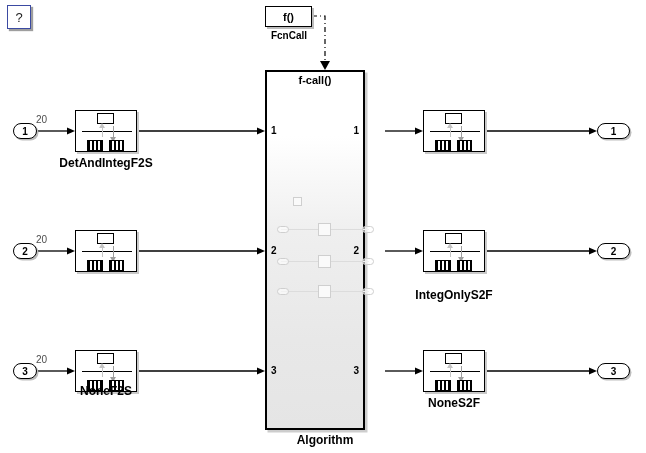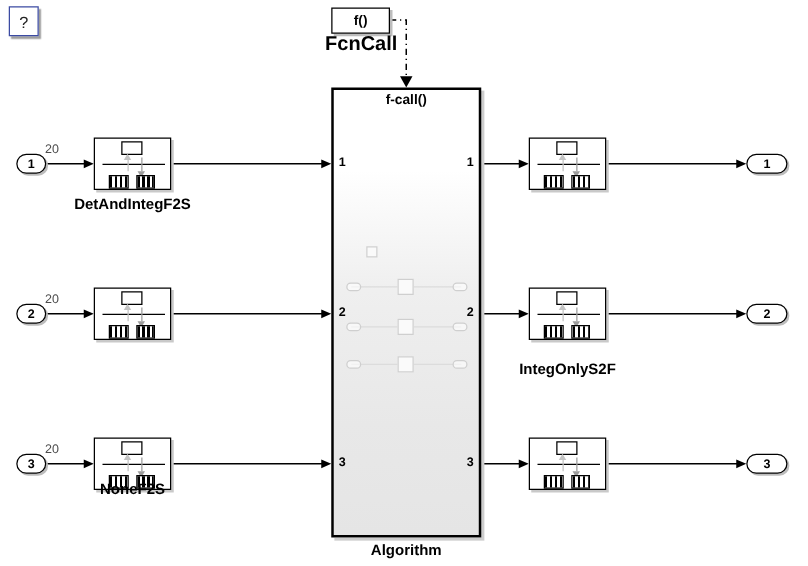--- a/index.html
+++ b/index.html
@@ -19,26 +19,26 @@
 
   
   .fcn-block{
     position:absolute;left:265px;top:6px;width:47px;height:21px;box-sizing:border-box;
     background:#fff;border:1px solid #000;box-shadow:2px 2px 0 #bdbdbd;
     display:flex;align-items:center;justify-content:center;
     font-weight:bold;font-size:11px;color:#000;
   }
   .fcn-label{
     position:absolute;left:239px;top:29px;width:100px;text-align:center;
-    font-weight:bold;font-size:16px;line-height:14px;color:#000;
+    font-weight:bold;font-size:10px;line-height:14px;color:#000;
   }
 
   
   .algo{
-    position:absolute;left:265px;top:70px;width:120px;height:360px;box-sizing:border-box;
+    position:absolute;left:265px;top:70px;width:100px;height:360px;box-sizing:border-box;
     border:2px solid #000;box-shadow:2.5px 2.5px 0 #cdcdcd;
     background:linear-gradient(180deg,#ffffff 0%,#ffffff 18%,#efefef 45%,#e8e8e8 75%,#e5e5e5 100%);
   }
   .algo-header{position:absolute;left:0;top:2px;width:100%;text-align:center;font-weight:bold;font-size:11px;color:#000;}
   .algo-port{position:absolute;font-weight:bold;font-size:10px;color:#000;line-height:12px;}
   .algo-port.l{left:4px;}
   .algo-port.r{right:4px;}
   .algo-label{position:absolute;left:255px;top:433px;width:140px;text-align:center;font-weight:bold;font-size:12px;color:#000;}
 
   
@@ -257,20 +257,21 @@
   <div class="conv" style="left:423px;top:350px">
     <div class="reg"></div>
     <div class="hline"></div>
     <div class="head up"></div>
       <div class="shaft up"></div>
     <div class="shaft down"></div>
       <div class="head down"></div>
     <div class="comb cl"></div>
     <div class="comb cr"></div>
   </div>
+  <div class="conv-label" style="left:384px;top:396px">NoneS2F</div>
 
   <div class="port out" style="top:123px">
       <span>1</span>
     </div>
   <div class="port out" style="top:243px">
       <span>2</span>
     </div>
   <div class="port out" style="top:363px">
       <span>3</span>
     </div>

